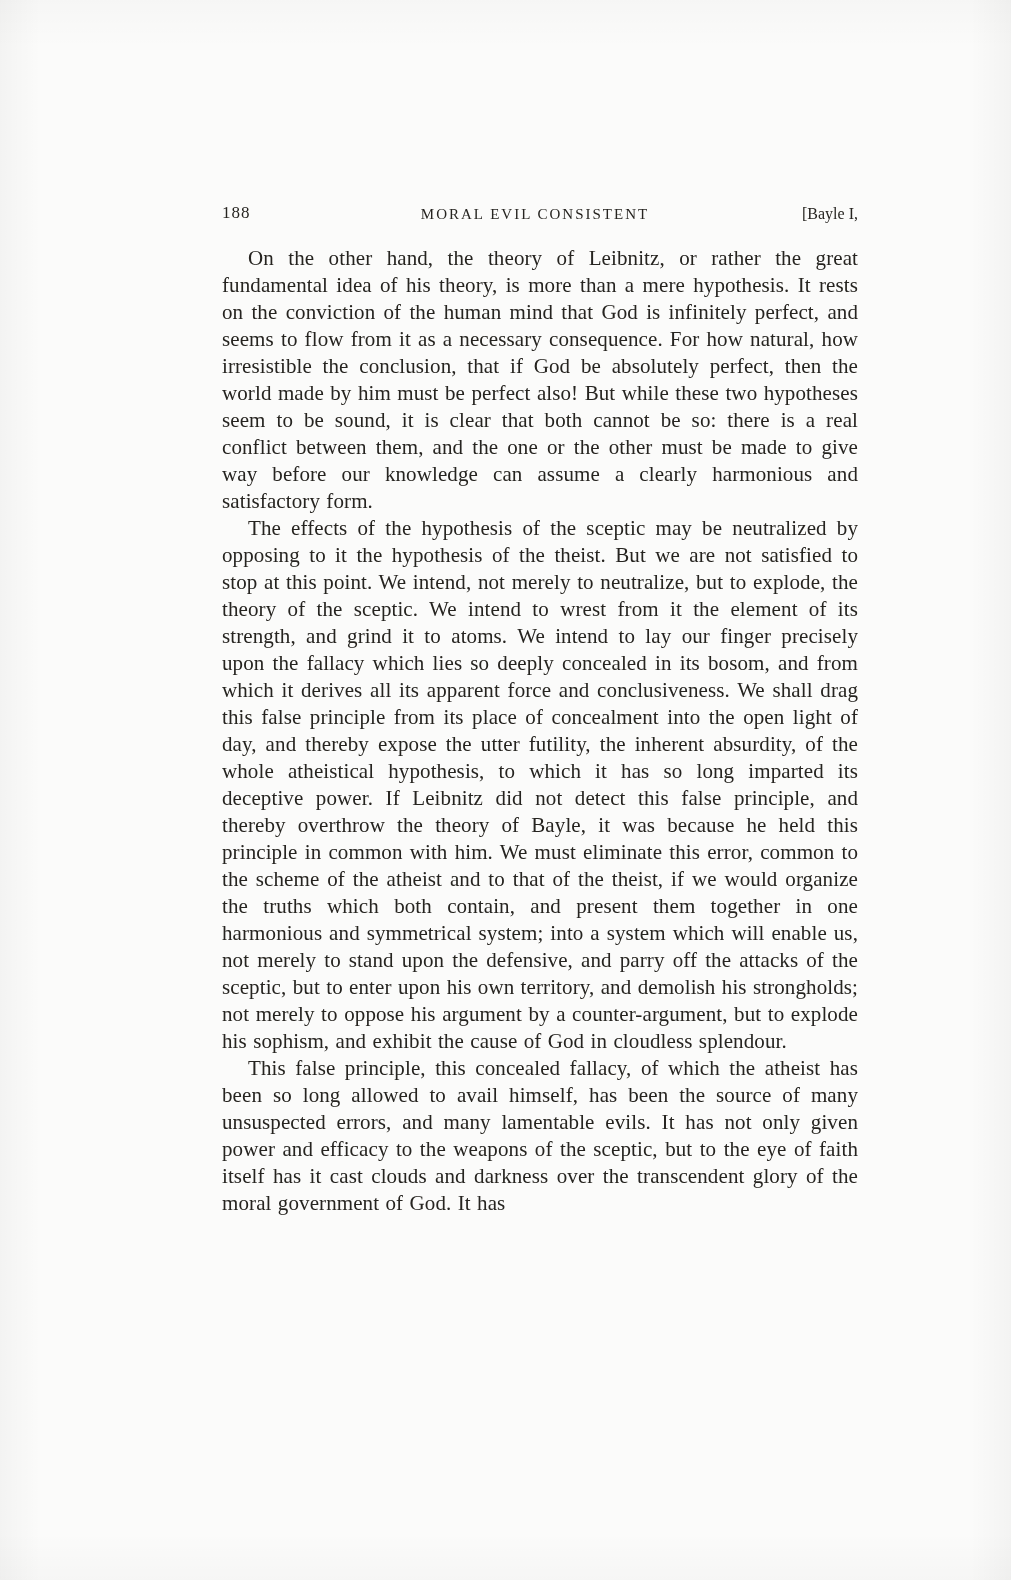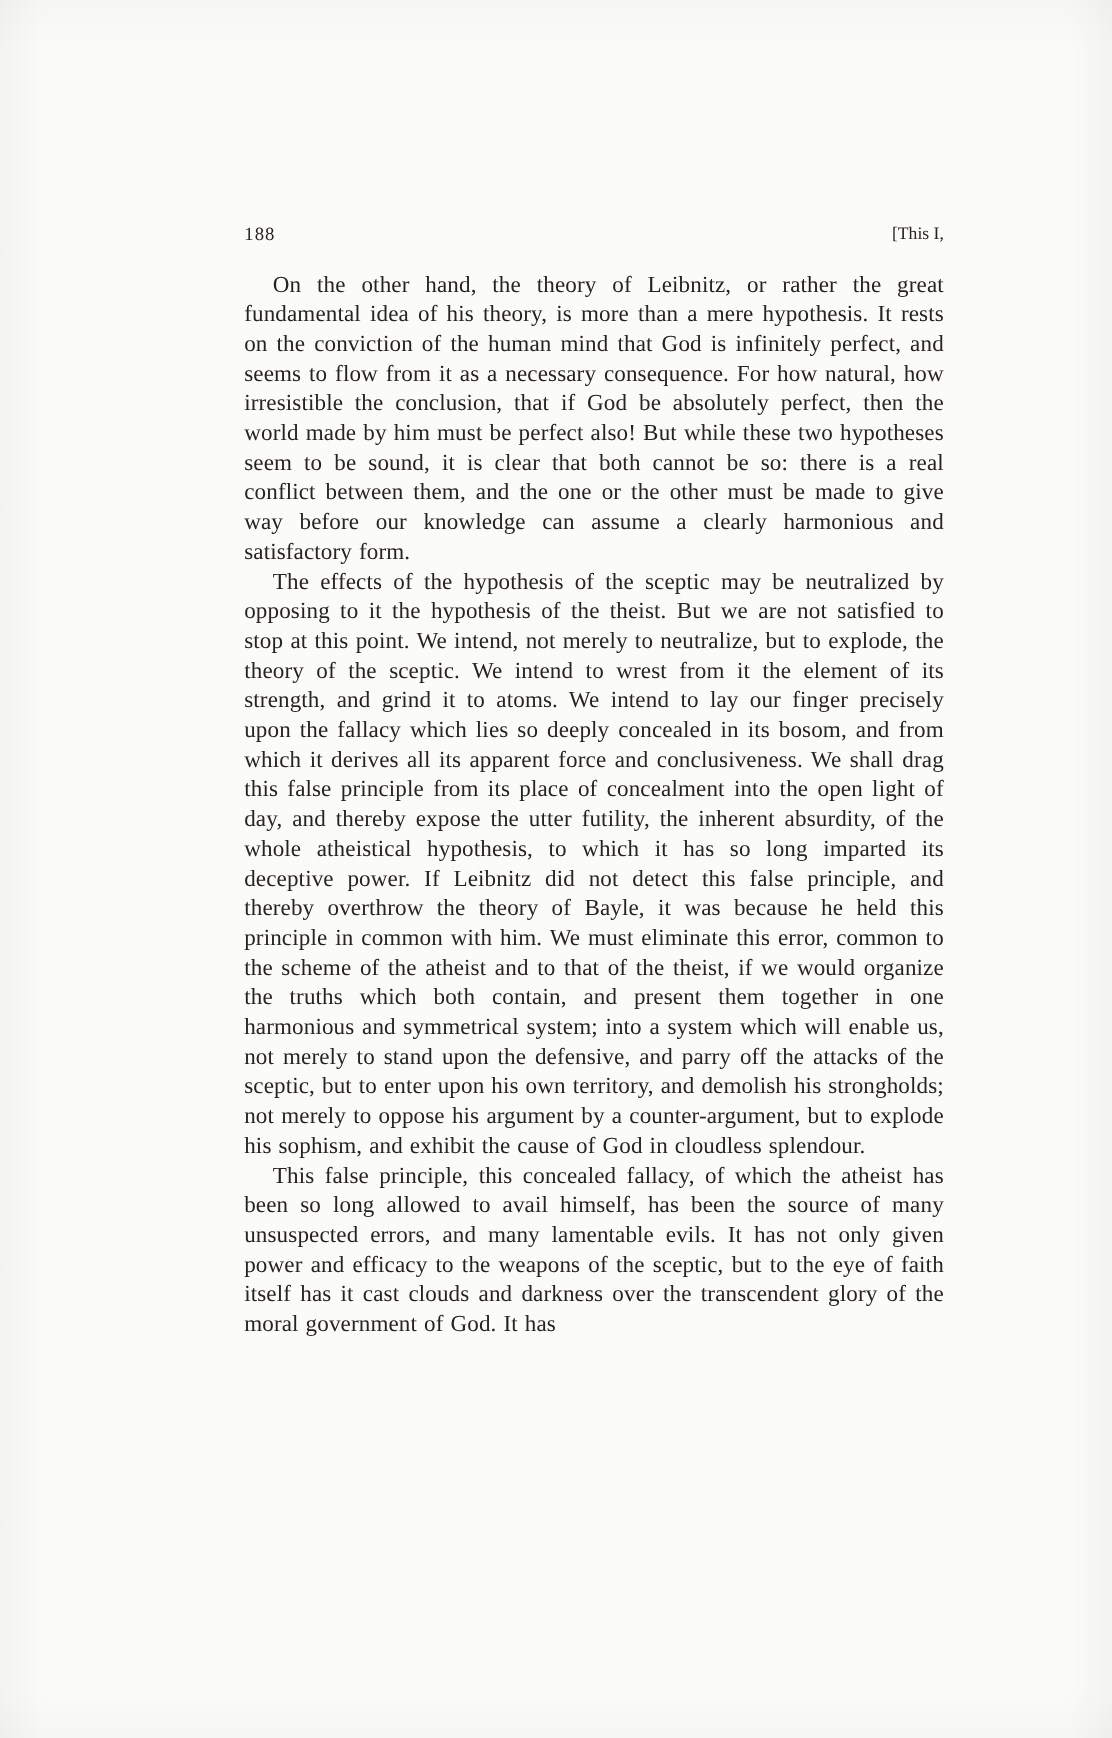--- a/index.html
+++ b/index.html
@@ -25,21 +25,21 @@
     pointer-events: none;
   }
   .page-block {
     position: absolute;
     left: 222px;
     top: 203px;
     width: 636px;
   }
   .running-head {
     display: flex;
-    align-items: center;
+    align-items: flex-end;
     justify-content: space-between;
     margin-bottom: 22px;
   }
   .running-head .page-number {
     font-size: 17px;
     letter-spacing: 1px;
     min-width: 60px;
   }
   .running-head .head-title {
     font-size: 15px;
@@ -64,21 +64,22 @@
 </style>
 </head>
 <body>
 
 <div class="scan-surface"></div>
 
 <div class="page-block">
 
   <div class="running-head">
     <span class="page-number">188</span>
-    <span class="part-label">[This I,</span>
+    <span class="head-title">MORAL EVIL CONSISTENT</span>
+    <span class="part-label">[Bayle I,</span>
   </div>
 
   <div class="body-text">
     <p>On the other hand, the theory of Leibnitz, or rather the great fundamental idea of his theory, is more than a mere hypothesis. It rests on the conviction of the human mind that God is infinitely perfect, and seems to flow from it as a necessary consequence. For how natural, how irresistible the conclusion, that if God be absolutely perfect, then the world made by him must be perfect also! But while these two hypotheses seem to be sound, it is clear that both cannot be so: there is a real conflict between them, and the one or the other must be made to give way before our knowledge can assume a clearly harmonious and satisfactory form.</p>
     <p>The effects of the hypothesis of the sceptic may be neutralized by opposing to it the hypothesis of the theist. But we are not satisfied to stop at this point. We intend, not merely to neutralize, but to explode, the theory of the sceptic. We intend to wrest from it the element of its strength, and grind it to atoms. We intend to lay our finger precisely upon the fallacy which lies so deeply concealed in its bosom, and from which it derives all its apparent force and conclusiveness. We shall drag this false principle from its place of concealment into the open light of day, and thereby expose the utter futility, the inherent absurdity, of the whole atheistical hypothesis, to which it has so long imparted its deceptive power. If Leibnitz did not detect this false principle, and thereby overthrow the theory of Bayle, it was because he held this principle in common with him. We must eliminate this error, common to the scheme of the atheist and to that of the theist, if we would organize the truths which both contain, and present them together in one harmonious and symmetrical system; into a system which will enable us, not merely to stand upon the defensive, and parry off the attacks of the sceptic, but to enter upon his own territory, and demolish his strongholds; not merely to oppose his argument by a counter-argument, but to explode his sophism, and exhibit the cause of God in cloudless splendour.</p>
     <p>This false principle, this concealed fallacy, of which the atheist has been so long allowed to avail himself, has been the source of many unsuspected errors, and many lamentable evils. It has not only given power and efficacy to the weapons of the sceptic, but to the eye of faith itself has it cast clouds and darkness over the transcendent glory of the moral government of God. It has</p>
   </div>
 
 </div>
 

